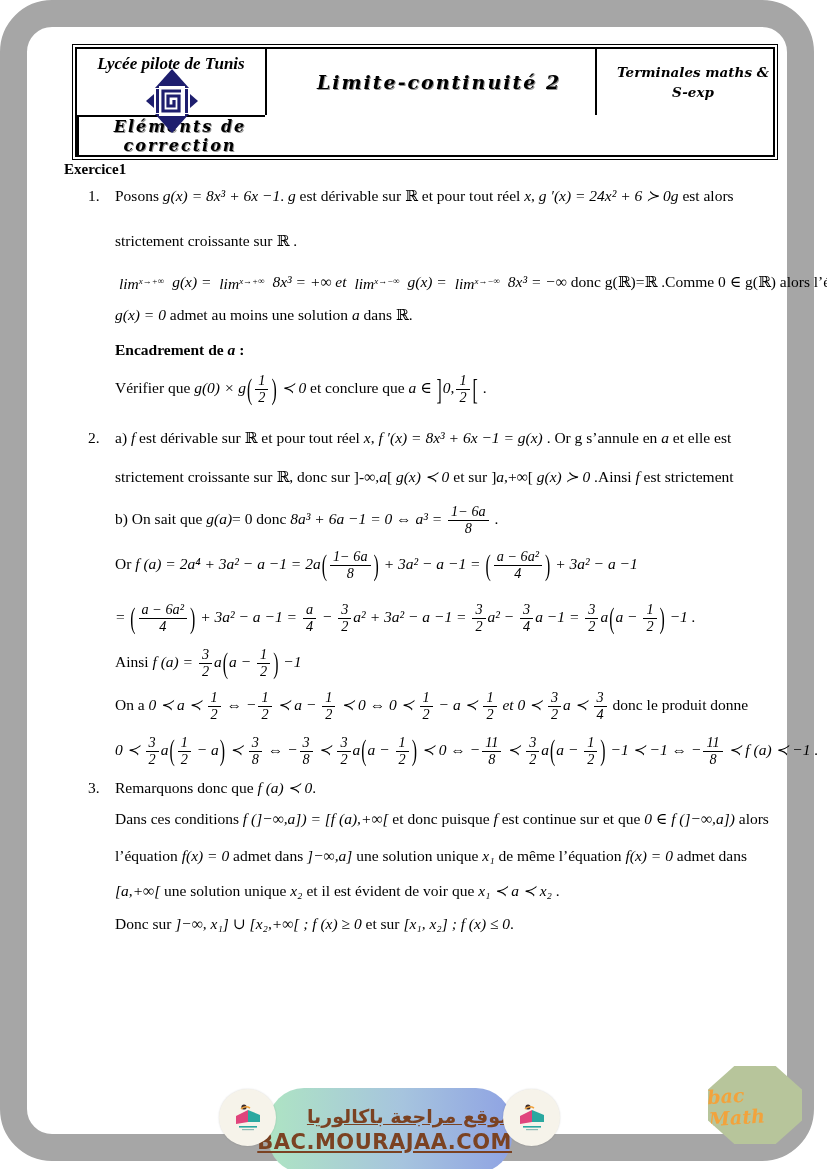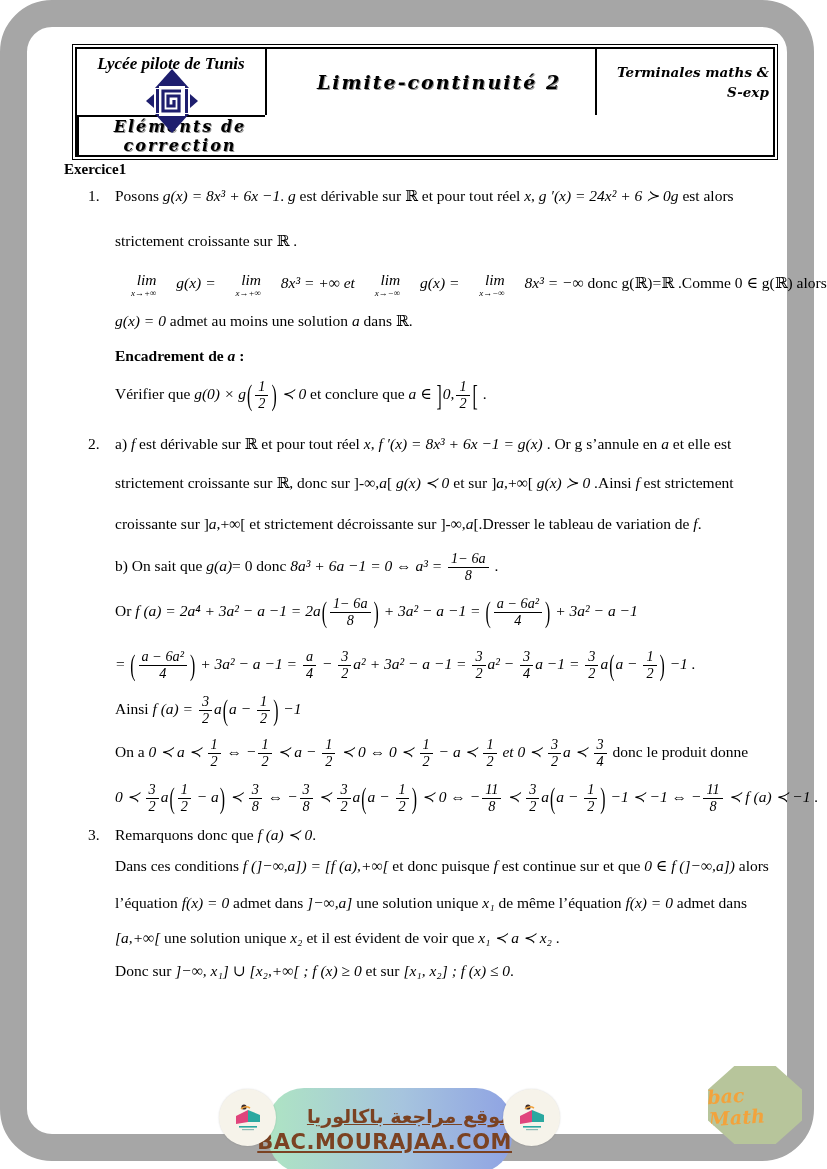--- a/index.html
+++ b/index.html
@@ -17,39 +17,39 @@
     display:grid;grid-template-columns:188px 330px 178px;grid-template-rows:66px 40px;background:#fff;}
   .cell{display:flex;align-items:center;justify-content:center;text-align:center;position:relative;}
   .cell.col2,.cell.col3{border-left:2px solid #000;padding-left:16px;}
   .cell.row2{border-top:2px solid #000;}
   .school{font-weight:bold;font-style:italic;font-size:17px;align-items:flex-start;padding-top:5px;}
   .teacher{font-weight:bold;font-style:italic;font-size:17px;}
   .fancy{font-family:"DejaVu Serif",serif;font-weight:bold;font-style:italic;letter-spacing:2px;
          text-shadow:1px 1px 0 rgba(60,60,60,.55);}
   .doc-title{font-size:19px;}
   .doc-subtitle{font-size:16px;}
-  .level{font-family:"DejaVu Serif",serif;font-style:italic;font-weight:bold;font-size:13.5px;line-height:1.5;text-align:right;}
+  .level{font-family:"DejaVu Serif",serif;font-style:italic;font-weight:bold;font-size:13.5px;line-height:1.5;}
   .website{font-weight:bold;font-style:italic;font-size:15px;}
   .logo-wrap{position:absolute;left:66px;top:20px;width:58px;height:64px;z-index:3;}
 
   
   .ex-title{position:absolute;left:64px;top:161px;font-weight:bold;font-size:15px;}
   .content{position:absolute;left:88px;top:186px;width:710px;font-size:15.5px;line-height:19px;}
   .line{white-space:nowrap;}
   .line.indent{padding-left:27px;}
   .numlab{display:inline-block;width:27px;}
   .m{font-style:italic;}
   .b{font-weight:bold;}
   .bm{font-weight:bold;font-style:italic;}
   .frac{display:inline-flex;flex-direction:column;align-items:center;vertical-align:middle;
         font-style:italic;line-height:1.12;font-size:0.92em;margin:0 2px;}
   .fn{border-bottom:1.2px solid #000;padding:0 3px;text-align:center;}
   .fd{padding:0 3px;text-align:center;}
-  .lim{display:inline-flex;flex-direction:column;align-items:flex-end;vertical-align:middle;
-       line-height:1;margin:0 16px;}
+  .lim{display:inline-flex;flex-direction:row;align-items:flex-start;vertical-align:middle;
+       line-height:1;margin:0 4px;}
   .lt{font-style:italic;font-size:1em;}
   .ls{font-size:0.58em;font-style:italic;margin-top:1px;}
   .bp{display:inline-block;transform:scaleY(1.85);transform-origin:center;font-size:1.02em;
       vertical-align:middle;line-height:1;padding:0 1px;font-weight:400;}
 
   
   .pill{position:absolute;left:268px;top:1088px;width:244px;height:85px;border-radius:36px;
         background:linear-gradient(90deg,#aee4c3 0%,#a6c4de 55%,#8fa3e3 100%);
         display:flex;flex-direction:column;align-items:flex-end;justify-content:center;z-index:4;}
   .pill .ar{font-size:19px;font-weight:bold;color:#7b4222;text-decoration:underline;direction:rtl;
@@ -121,21 +121,20 @@
         <div class="line indent" style="margin-top: 16px;"><span class="b">Encadrement de </span><span class="bm">a</span><span class="b"> :</span></div>
         <div class="line indent" style="margin-top: 14px;"><span class="t">Vérifier que  </span><span class="m">g(0) × g</span><span class="bp">(</span><span class="frac">
             <span class="fn">1</span>
             <span class="fd">2</span>
           </span><span class="bp">)</span><span class="m"> ≺ 0 </span><span class="t">et conclure que </span><span class="m">a</span><span class="t"> ∈ </span><span class="bp">]</span><span class="m">0,</span><span class="frac">
             <span class="fn">1</span>
             <span class="fd">2</span>
           </span><span class="bp">[</span><span class="t"> .</span></div>
         <div class="line" style="margin-top: 22px;"><span class="numlab">2.</span><span class="t">a) </span><span class="m">f</span><span class="t"> est dérivable sur ℝ et pour tout réel </span><span class="m">x</span><span class="t">,  </span><span class="m">f ′(x) = 8x³ + 6x −1 = g(x)</span><span class="t"> . Or g s’annule en </span><span class="m">a</span><span class="t"> et elle est</span></div>
         <div class="line indent" style="margin-top: 20px;"><span class="t">strictement croissante sur ℝ, donc sur ]-∞,</span><span class="m">a</span><span class="t">[  </span><span class="m">g(x) ≺ 0</span><span class="t"> et sur  ]</span><span class="m">a</span><span class="t">,+∞[  </span><span class="m">g(x) ≻ 0</span><span class="t"> .Ainsi </span><span class="m">f</span><span class="t"> est strictement</span></div>
-        <div class="line indent" style="margin-top: 22px;"><span class="t">croissante sur ]</span><span class="m">a</span><span class="t">,+∞[ et strictement décroissante sur ]-∞,</span><span class="m">a</span><span class="t">[.Dresser le tableau de variation de </span><span class="m">f</span><span class="t">.</span></div>
         <div class="line indent" style="margin-top: 18px;"><span class="t">b) On sait que </span><span class="m">g(a)</span><span class="t">= 0 donc  </span><span class="m">8a³ + 6a −1 = 0 ⇔ a³ = </span><span class="frac">
             <span class="fn">1− 6a</span>
             <span class="fd">8</span>
           </span><span class="t"> .</span></div>
         <div class="line indent" style="margin-top: 12px;"><span class="t">Or  </span><span class="m">f (a) = 2a⁴ + 3a² − a −1 = 2a</span><span class="bp">(</span><span class="frac">
             <span class="fn">1− 6a</span>
             <span class="fd">8</span>
           </span><span class="bp">)</span><span class="m"> + 3a² − a −1 = </span><span class="bp">(</span><span class="frac">
             <span class="fn">a − 6a²</span>
             <span class="fd">4</span>

